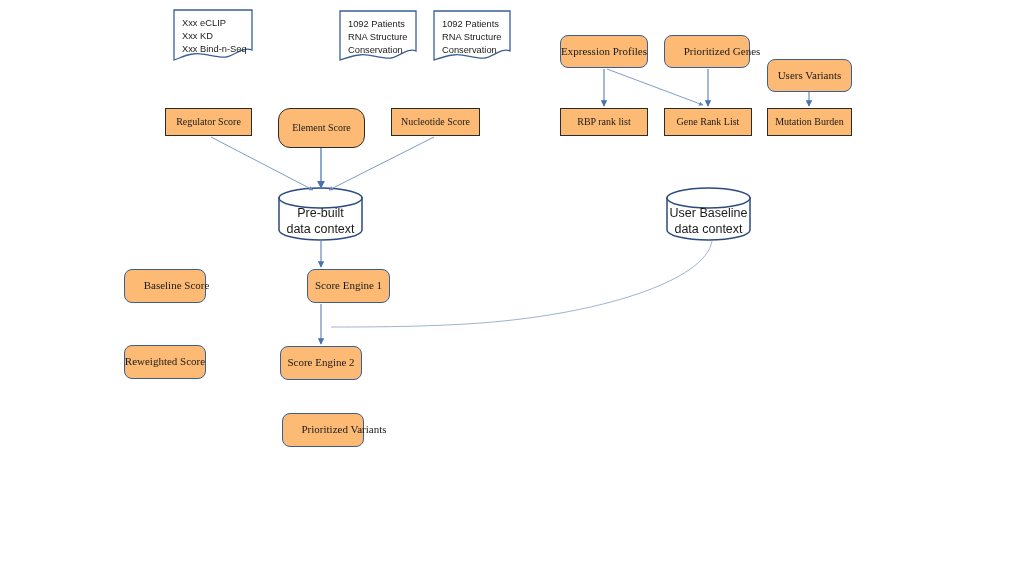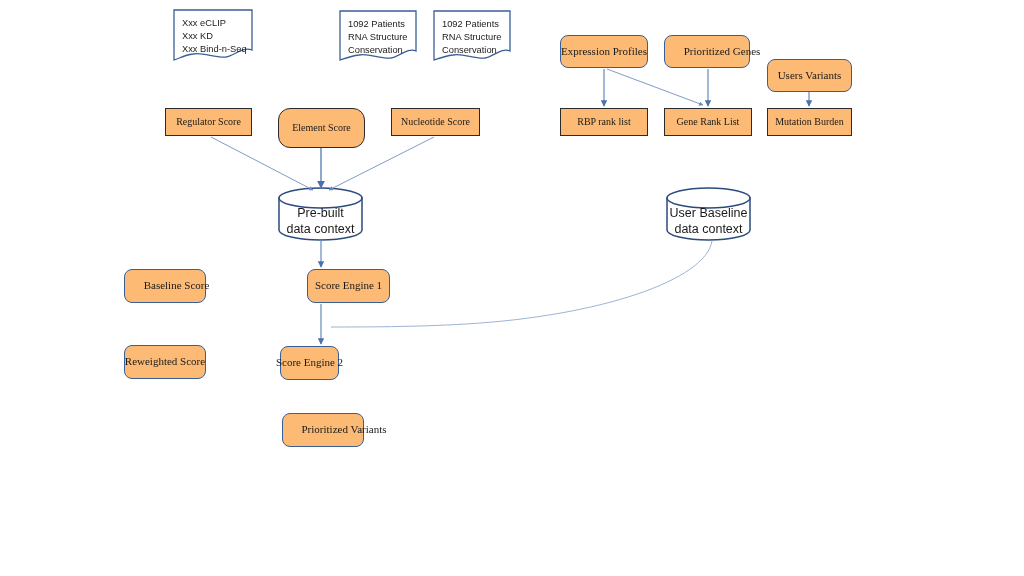--- a/index.html
+++ b/index.html
@@ -182,18 +182,18 @@
 
 <div class="node rrect-blue md" style="left:124px; top:269px; width:82px; height:34px;padding-left:23px;">
   <span>Baseline Score</span>
 </div>
 <div class="node rrect-blue md" style="left:279px; top:269px; width:83px; height:34px;margin-left:28px;">
   <span>Score Engine 1</span>
 </div>
 <div class="node rrect-blue md" style="left:124px; top:345px; width:82px; height:34px;">
   <span class="overflow-text">Reweighted Score</span>
 </div>
-<div class="node rrect-blue md" style="left:280px; top:346px; width:59px; height:34px;">
+<div class="node rrect-blue md" style="left:280px; top:346px; width:82px; height:34px;">
   <span>Score Engine 2</span>
 </div>
 <div class="node rrect-blue md" style="left:282px; top:413px; width:82px; height:34px;padding-left:42px;">
   <span class="overflow-text">Prioritized Variants</span>
 </div>
 
 </body></html>

